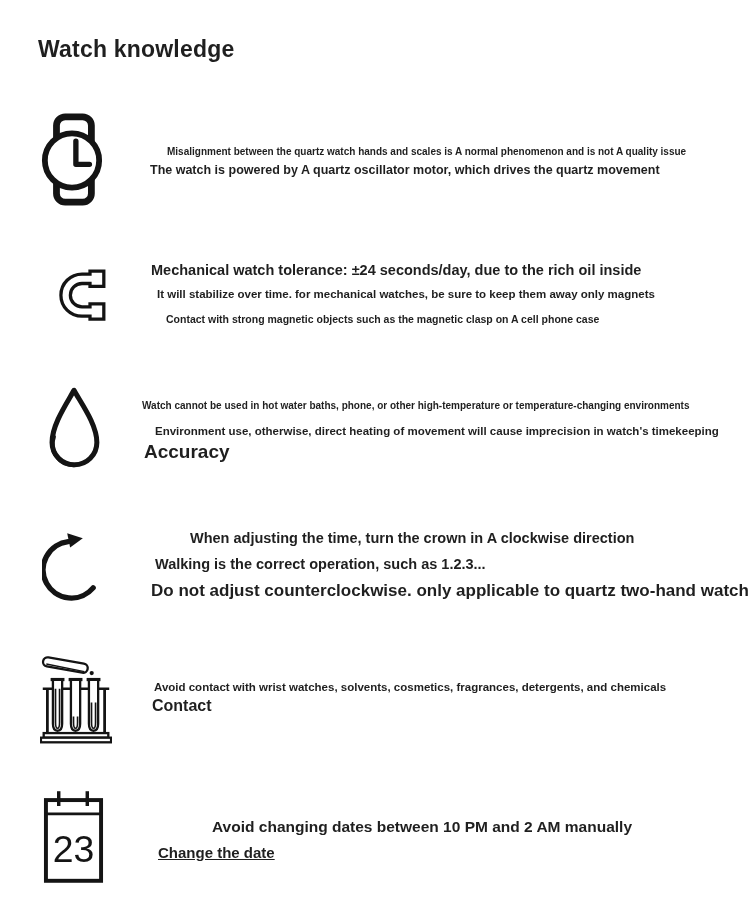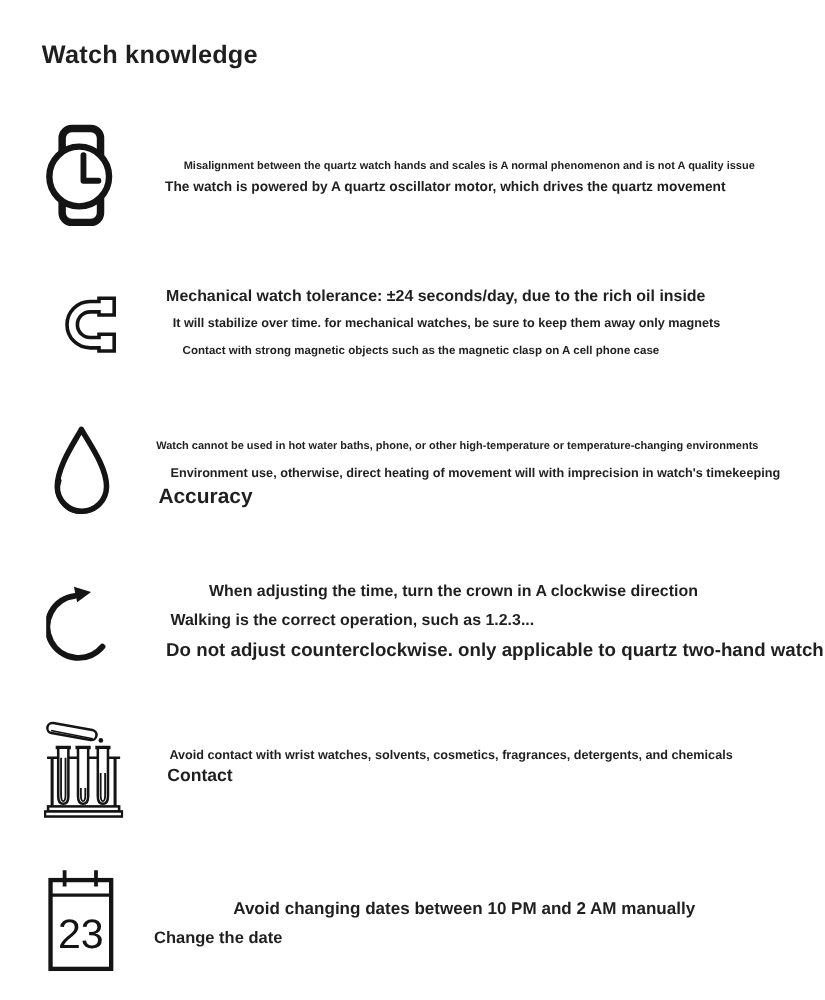--- a/index.html
+++ b/index.html
@@ -43,21 +43,21 @@
   .s4-l3 { left:151px; top:581px; font-size:17px; }
 
   
   .icon-tubes   { left:40px;  top:650px; width:72px; height:96px; }
   .s5-l1 { left:154px; top:681px; font-size:11.5px; }
   .s5-l2 { left:152px; top:696px; font-size:16px; }
 
   
   .icon-calendar{ left:42px;  top:789px; width:63px; height:95px; }
   .s6-l1 { left:212px; top:818px; font-size:15.5px; }
-  .s6-l2 { left:140px; top:844px; font-size:15px; }
+  .s6-l2 { left:158px; top:844px; font-size:15px;text-decoration:underline; }
 </style>
 </head>
 <body>
 
 <div class="abs page-title">Watch knowledge</div>
 
 <div class="icon-box icon-watch">
   <svg viewBox="0 0 66 98" xmlns="http://www.w3.org/2000/svg" fill="none">
     <rect x="17" y="5" width="36" height="88" rx="9" stroke="#141414" stroke-width="7"></rect>
     <circle cx="33" cy="50" r="28" fill="#ffffff" stroke="#141414" stroke-width="6"></circle>
@@ -76,21 +76,21 @@
 <div class="abs b s2-l2">It will stabilize over time. for mechanical watches, be sure to keep them away only magnets</div>
 <div class="abs b s2-l3">Contact with strong magnetic objects such as the magnetic clasp on A cell phone case</div>
 
 <div class="icon-box icon-drop">
   <svg viewBox="0 0 70 100" xmlns="http://www.w3.org/2000/svg" fill="none">
     <path d="M35 6 C28 19 11 43 11 63 A24.5 24.5 0 0 0 60 63 C60 43 42 19 35 6 Z" stroke="#141414" stroke-width="5.5" stroke-linejoin="round"></path>
     <path d="M13 57 A23 23 0 0 0 35 88" stroke="#141414" stroke-width="4.5" stroke-linecap="round"></path>
   </svg>
 </div>
 <div class="abs b s3-l1">Watch cannot be used in hot water baths, phone, or other high-temperature or temperature-changing environments</div>
-<div class="abs b s3-l2">Environment use, otherwise, direct heating of movement will with imprecision in watch's timekeeping</div>
+<div class="abs b s3-l2">Environment use, otherwise, direct heating of movement will cause imprecision in watch's timekeeping</div>
 <div class="abs b s3-l3">Accuracy</div>
 
 <div class="icon-box icon-arrow">
   <svg viewBox="0 0 66 82" xmlns="http://www.w3.org/2000/svg" fill="none">
     <path d="M51.6 61.4 A29 29 0 1 1 26 14" stroke="#141414" stroke-width="5.5" stroke-linecap="round"></path>
     <polygon points="25,5.5 28,20 41,10.5" fill="#141414"></polygon>
   </svg>
 </div>
 <div class="abs b s4-l1">When adjusting the time, turn the crown in A clockwise direction</div>
 <div class="abs b s4-l2">Walking is the correct operation, such as 1.2.3...</div>

